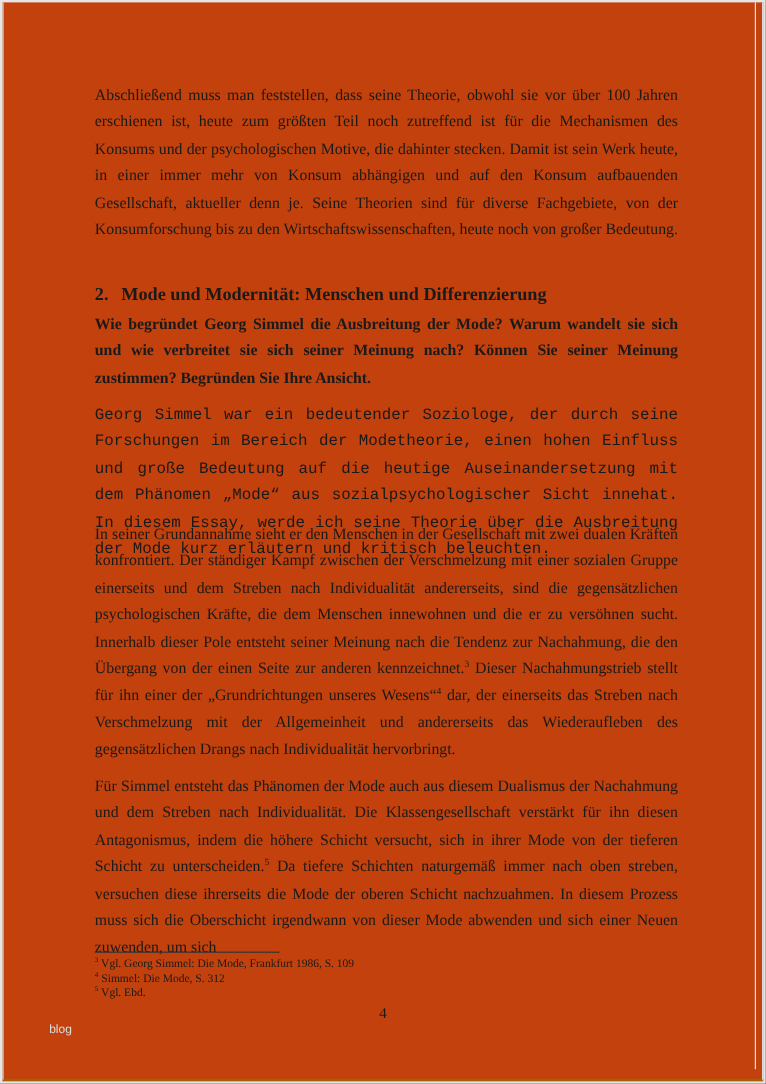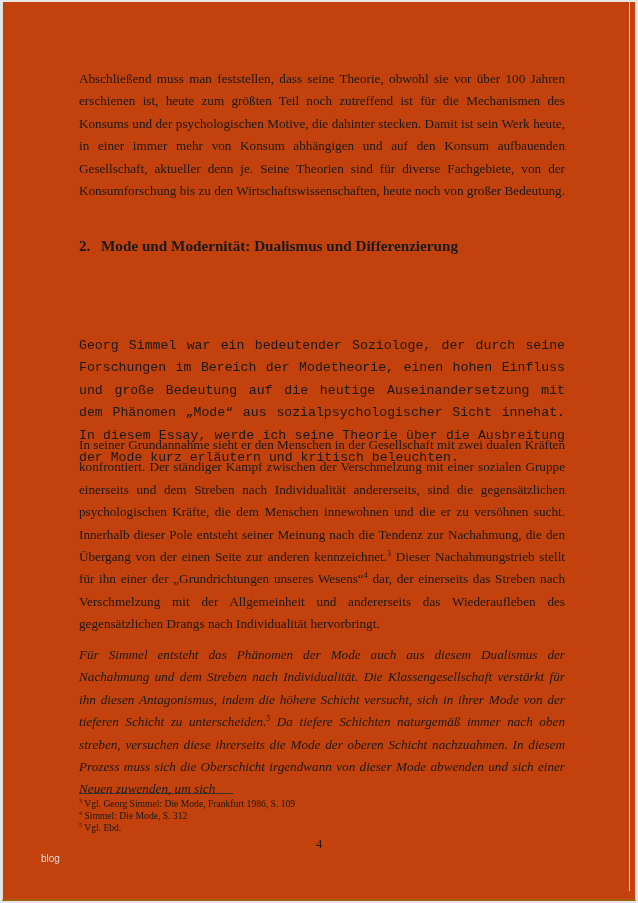--- a/index.html
+++ b/index.html
@@ -37,21 +37,21 @@
     font-weight: bold; font-size: 15.2px; line-height: 22px; margin: 0;
   }
   .heading .num { display: inline-block; width: 22px; }
   .question {
     position: absolute; left: 76px; top: 257px; width: 486px;
     font-weight: bold; font-size: 13.2px; line-height: 22.4px;
     text-align: justify; margin: 0;
   }
   .p2 { top: 333px; font-family: Liberation Mono, monospace; }
   .p3 { top: 432px; }
-  .p4 { top: 642px; font-style: italic; }
+  .p4 { top: 642px; }
   sup { font-size: 8px; line-height: 0; vertical-align: 5px; }
   .fn-rule {
     position: absolute; left: 76px; top: 791px; width: 154px;
     border-top: 1px solid #333;
   }
   .footnotes {
     position: absolute; left: 76px; top: 796px; width: 400px;
     font-size: 9.6px; line-height: 12px; margin: 0; padding: 0; list-style: none;
   }
   .footnotes sup { font-size: 6px; vertical-align: 4px; }
@@ -65,22 +65,23 @@
     font-size: 10px; color: #dedede;
   }
 </style>
 </head>
 <body>
 
 <div class="page">
 
   <p class="body-text p1">Abschließend muss man feststellen, dass seine Theorie, obwohl sie vor über 100 Jahren erschienen ist, heute zum größten Teil noch zutreffend ist für die Mechanismen des Konsums und der psychologischen Motive, die dahinter stecken. Damit ist sein Werk heute, in einer immer mehr von Konsum abhängigen und auf den Konsum aufbauenden Gesellschaft, aktueller denn je. Seine Theorien sind für diverse Fachgebiete, von der Konsumforschung bis zu den Wirtschaftswissenschaften, heute noch von großer Bedeutung.</p>
 
-  <h2 class="heading"><span class="num">2.</span><span>Mode und Modernität: Dualismus und Differenzierung</span></h2>
+  <h2 class="heading"><span class="num">2.</span><span>Mode und Modernität: Menschen und Differenzierung</span></h2>
 
+  <p class="question">Wie begründet Georg Simmel die Ausbreitung der Mode? Warum wandelt sie sich und wie verbreitet sie sich seiner Meinung nach? Können Sie seiner Meinung zustimmen? Begründen Sie Ihre Ansicht.</p>
 
   <p class="body-text p2">Georg Simmel war ein bedeutender Soziologe, der durch seine Forschungen im Bereich der Modetheorie, einen hohen Einfluss und große Bedeutung auf die heutige Auseinandersetzung mit dem Phänomen „Mode“ aus sozialpsychologischer Sicht innehat. In diesem Essay, werde ich seine Theorie über die Ausbreitung der Mode kurz erläutern und kritisch beleuchten.</p>
 
   <p class="body-text p3"><span>In seiner Grundannahme sieht er den Menschen in der Gesellschaft mit zwei dualen Kräften konfrontiert. Der ständiger Kampf zwischen der Verschmelzung mit einer sozialen Gruppe einerseits und dem Streben nach Individualität andererseits, sind die gegensätzlichen psychologischen Kräfte, die dem Menschen innewohnen und die er zu versöhnen sucht. Innerhalb dieser Pole entsteht seiner Meinung nach die Tendenz zur Nachahmung, die den Übergang von der einen Seite zur anderen kennzeichnet.</span><sup>3</sup><span> Dieser Nachahmungstrieb stellt für ihn einer der „Grundrichtungen unseres Wesens“</span><sup>4</sup><span> dar, der einerseits das Streben nach Verschmelzung mit der Allgemeinheit und andererseits das Wiederaufleben des gegensätzlichen Drangs nach Individualität hervorbringt.</span></p>
 
   <p class="body-text p4"><span>Für Simmel entsteht das Phänomen der Mode auch aus diesem Dualismus der Nachahmung und dem Streben nach Individualität. Die Klassengesellschaft verstärkt für ihn diesen Antagonismus, indem die höhere Schicht versucht, sich in ihrer Mode von der tieferen Schicht zu unterscheiden.</span><sup>5</sup><span> Da tiefere Schichten naturgemäß immer nach oben streben, versuchen diese ihrerseits die Mode der oberen Schicht nachzuahmen. In diesem Prozess muss sich die Oberschicht irgendwann von dieser Mode abwenden und sich einer Neuen zuwenden, um sich</span></p>
 
   <div class="fn-rule"></div>
 
   <ul class="footnotes">

